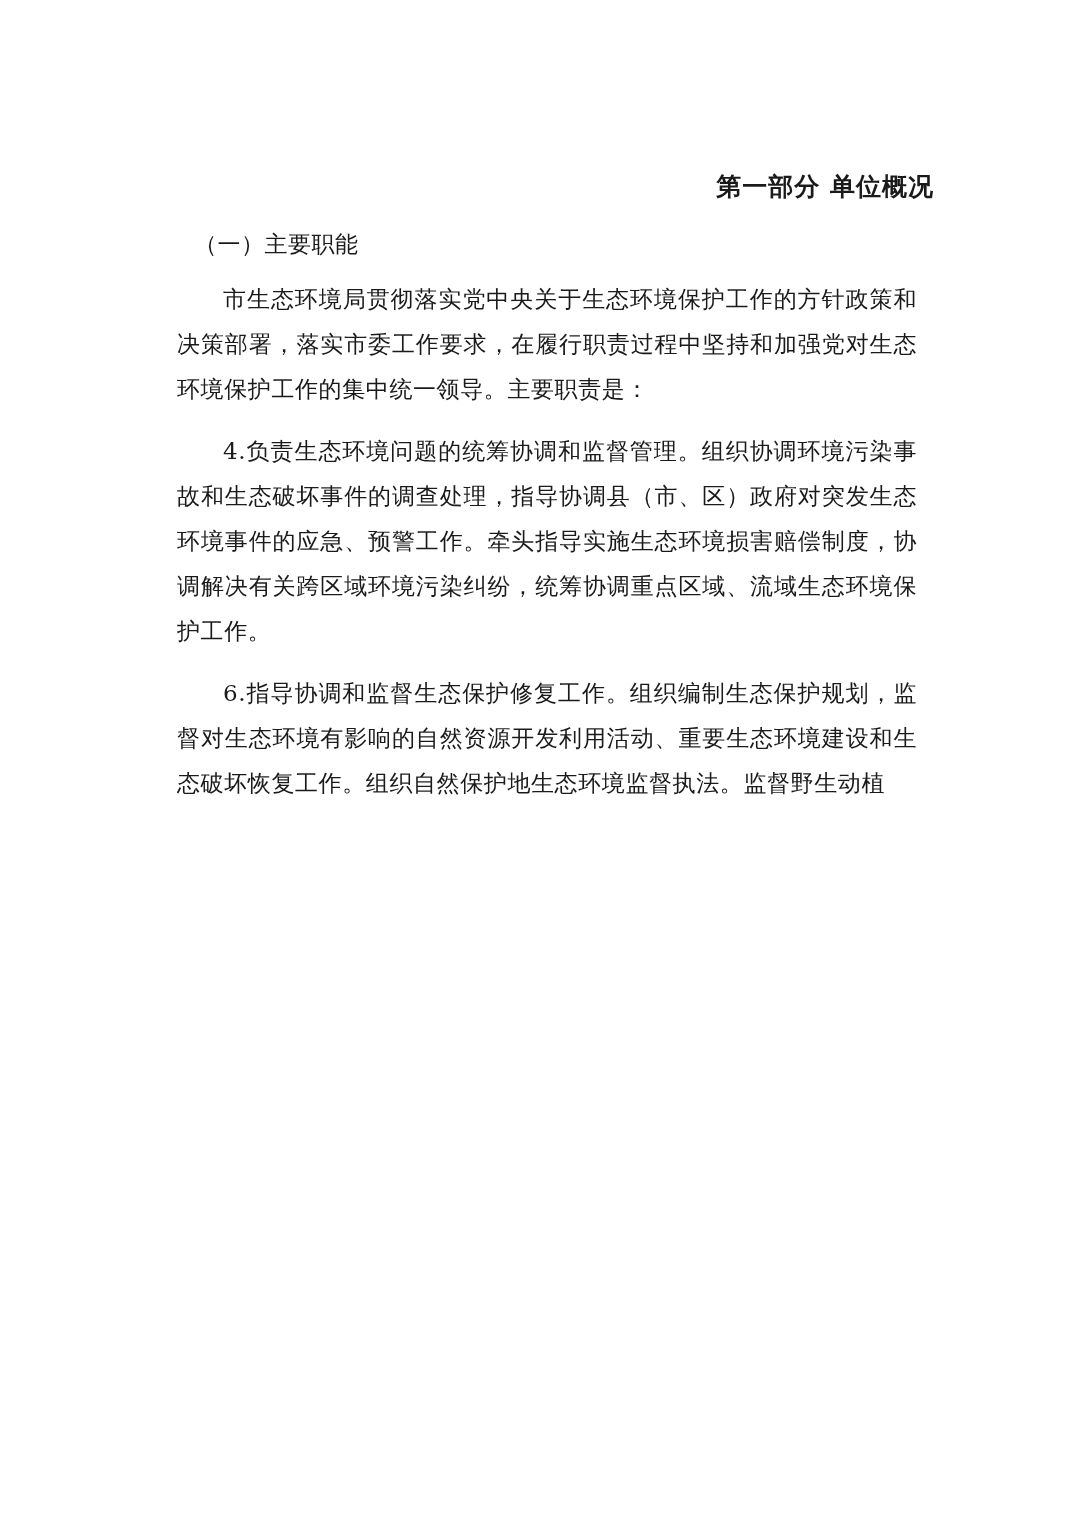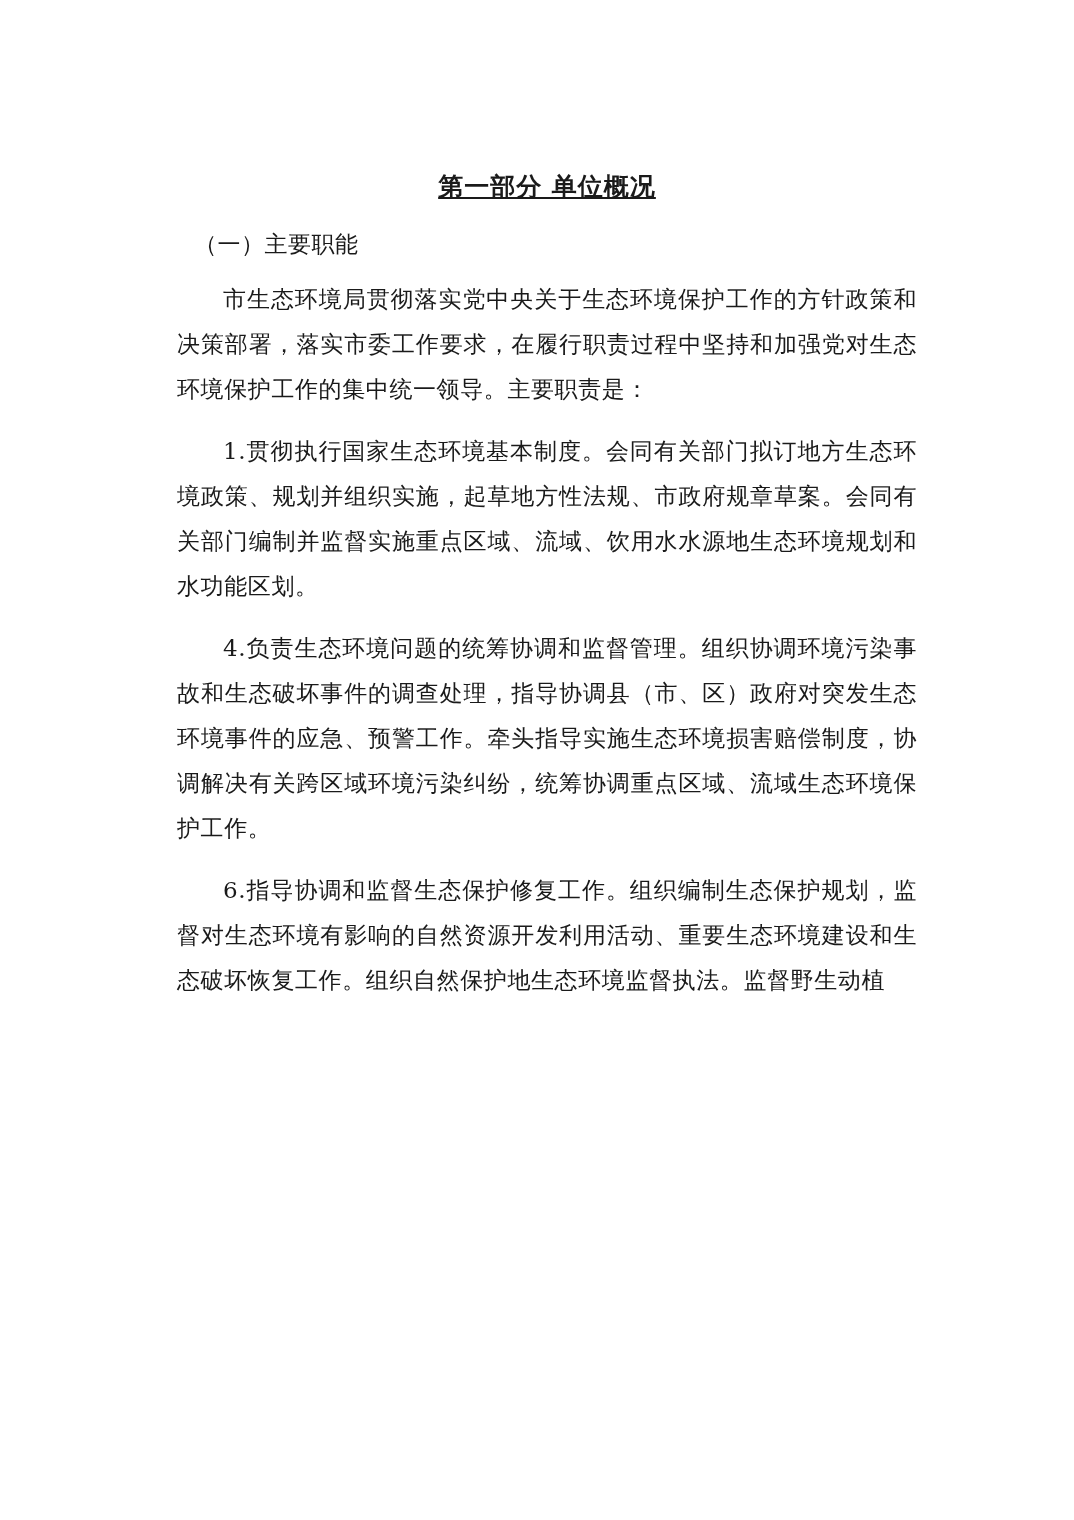--- a/index.html
+++ b/index.html
@@ -15,27 +15,26 @@
     overflow: hidden;
   }
   .page {
     position: relative;
     width: 1074px;
     height: 1520px;
     box-sizing: border-box;
     padding: 170px 140px 0 160px;
   }
   .doc-title {
-    text-align: center;
+    text-align: right;
     font-size: 25px;
     font-weight: bold;
     letter-spacing: 1px;
     margin: 0 0 26px 0;
     font-family: "DejaVu Sans", "Liberation Sans", sans-serif;
-    text-decoration: underline;
   }
   .section-heading {
     font-size: 23px;
     font-weight: normal;
     margin: 0 0 14px 0;
     text-indent: 34px;
     letter-spacing: 0.5px;
     font-family: "DejaVu Serif", "Liberation Serif", serif;
   }
   p.para {
@@ -55,18 +54,17 @@
 <body>
 
 <div class="page">
 
   <h1 class="doc-title">第一部分  单位概况</h1>
 
   <div class="section-heading">（一）主要职能</div>
 
   <div class="body-block">
     <p class="para">市生态环境局贯彻落实党中央关于生态环境保护工作的方针政策和决策部署，落实市委工作要求，在履行职责过程中坚持和加强党对生态环境保护工作的集中统一领导。主要职责是：</p>
-    <p class="para">1.贯彻执行国家生态环境基本制度。会同有关部门拟订地方生态环境政策、规划并组织实施，起草地方性法规、市政府规章草案。会同有关部门编制并监督实施重点区域、流域、饮用水水源地生态环境规划和水功能区划。</p>
     <p class="para">4.负责生态环境问题的统筹协调和监督管理。组织协调环境污染事故和生态破坏事件的调查处理，指导协调县（市、区）政府对突发生态环境事件的应急、预警工作。牵头指导实施生态环境损害赔偿制度，协调解决有关跨区域环境污染纠纷，统筹协调重点区域、流域生态环境保护工作。</p>
     <p class="para">6.指导协调和监督生态保护修复工作。组织编制生态保护规划，监督对生态环境有影响的自然资源开发利用活动、重要生态环境建设和生态破坏恢复工作。组织自然保护地生态环境监督执法。监督野生动植</p>
   </div>
 
 </div>
 
 </body></html>

